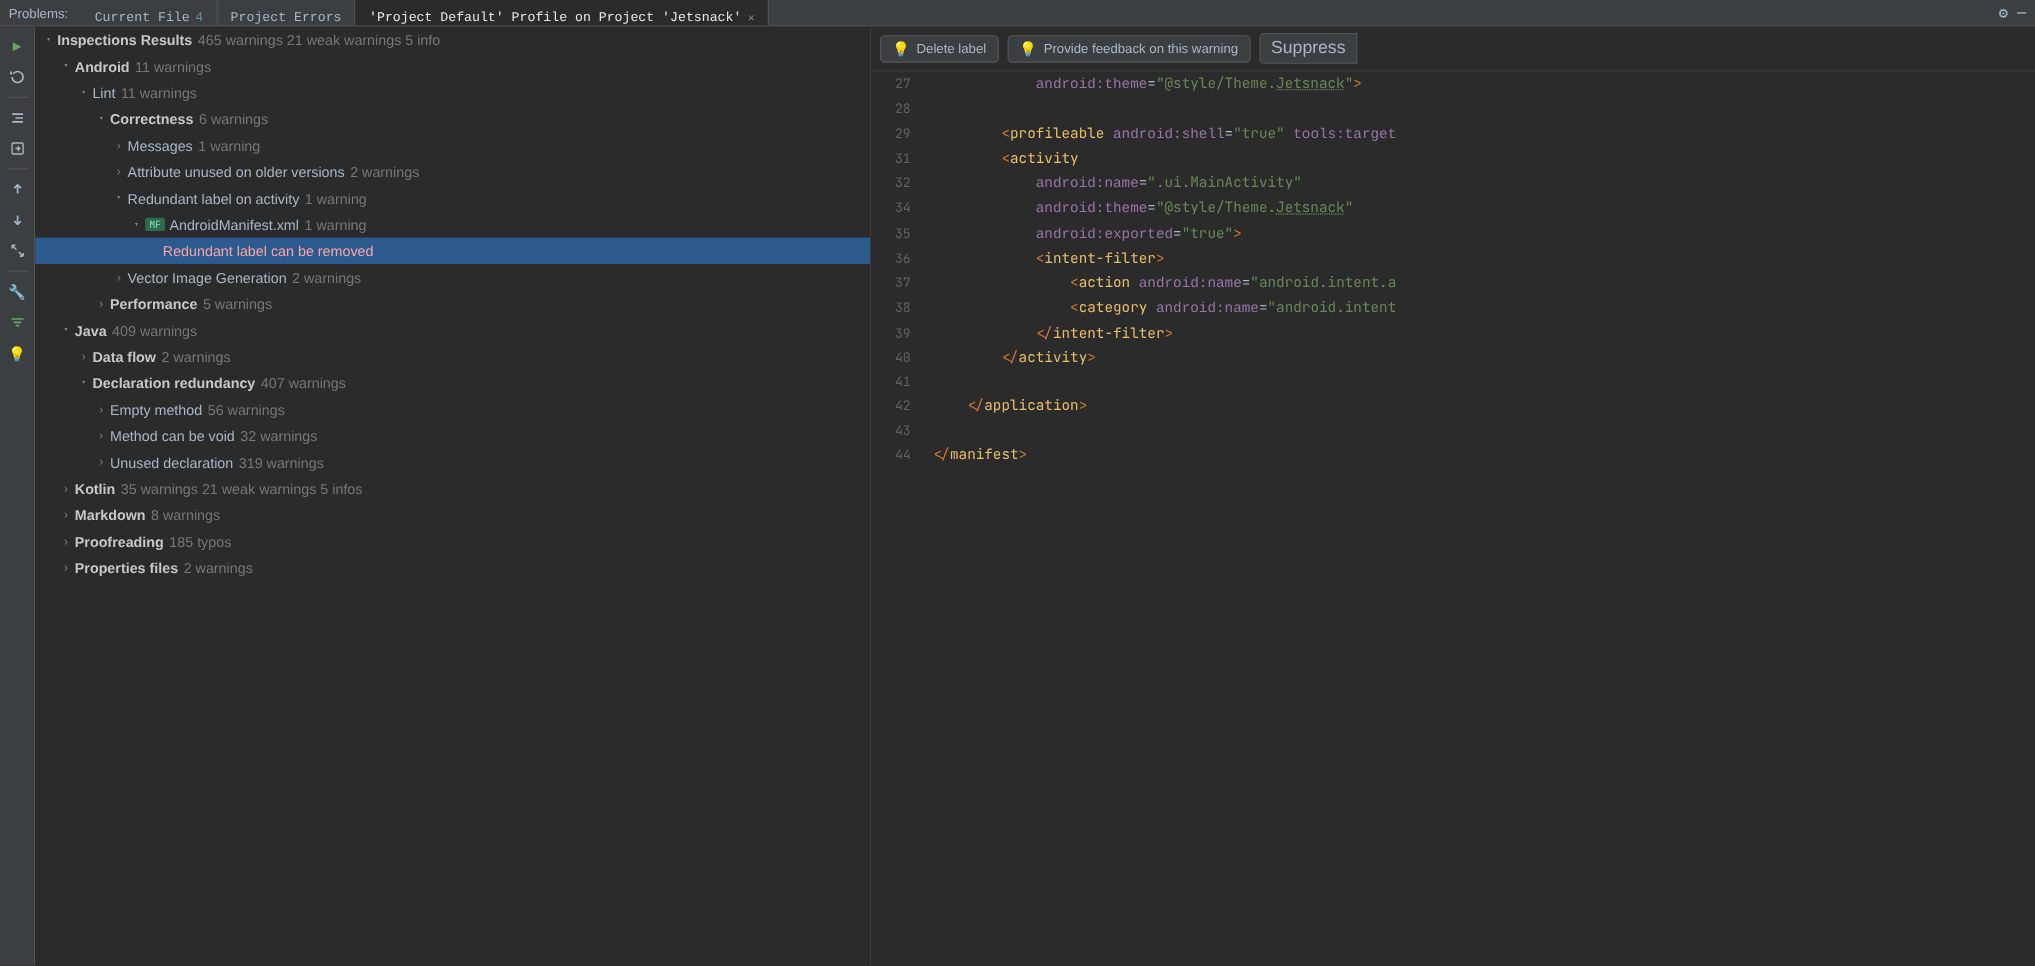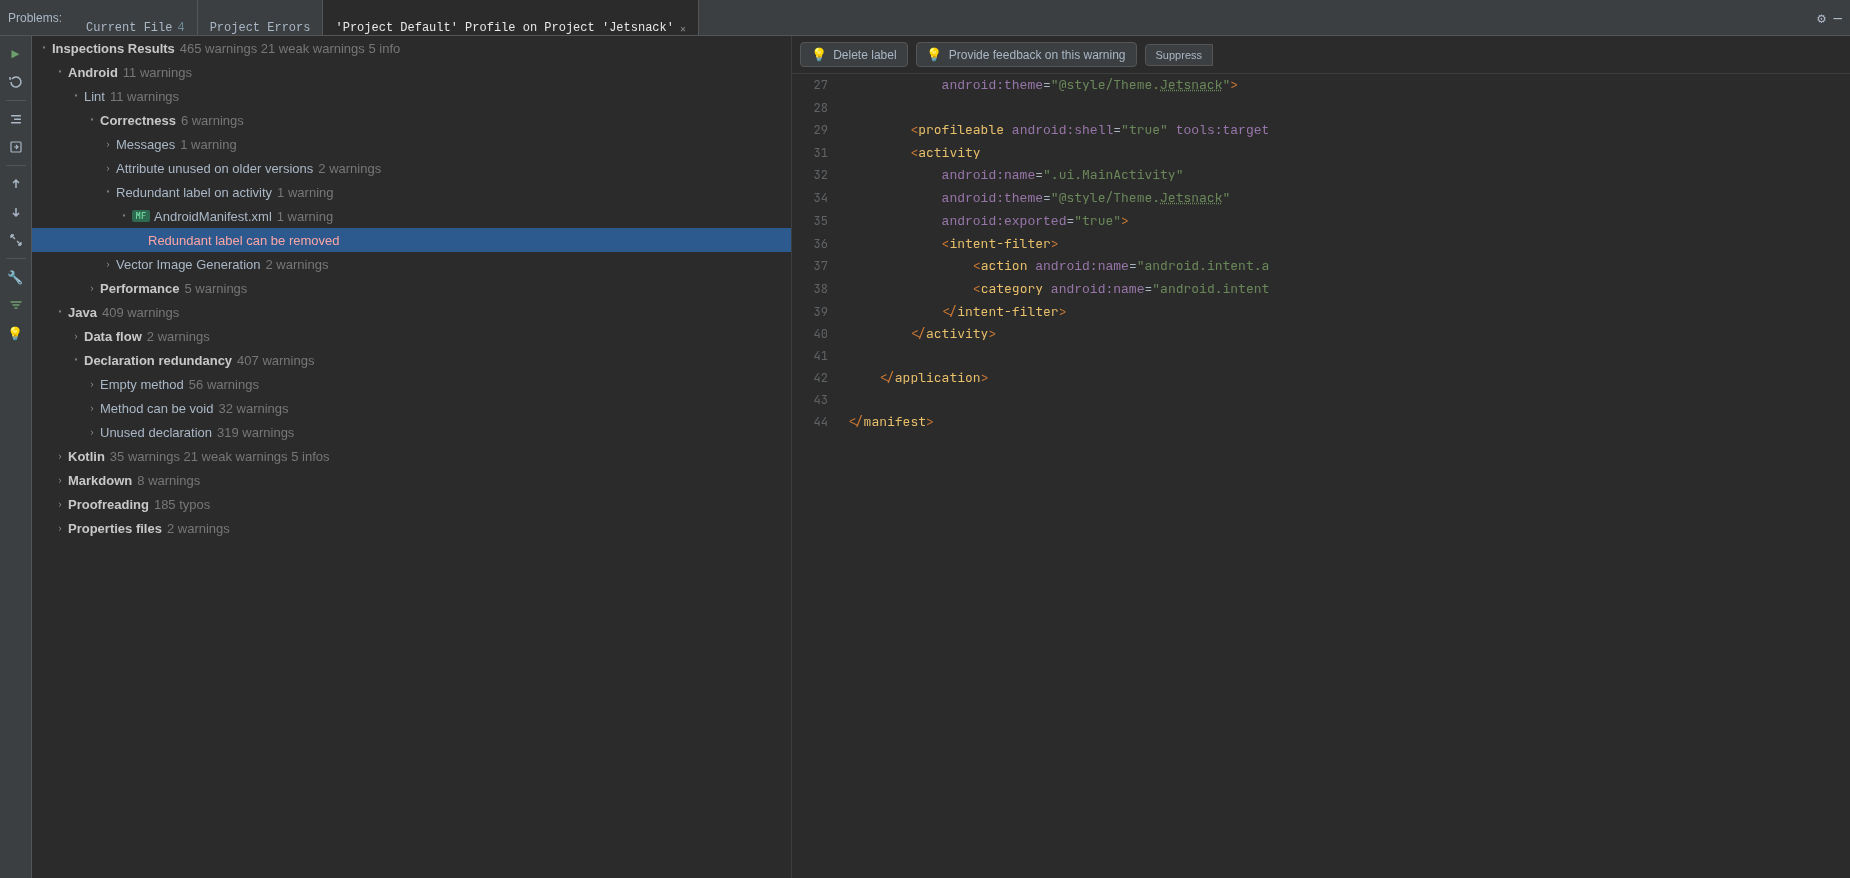--- a/index.html
+++ b/index.html
@@ -14,21 +14,21 @@
       display: flex;
       flex-direction: column;
     }
 
     
     .tab-bar {
       display: flex;
       align-items: center;
       background: #3c3f41;
       border-bottom: 1px solid #555;
-      height: 36px;
+      height: 24px;
       padding: 0 8px;
       flex-shrink: 0;
     }
     .tab-bar-label {
       color: #a9b7c6;
       font-size: 12px;
       margin-right: 12px;
       font-family: 'Segoe UI', sans-serif;
     }
     .tab {
@@ -197,21 +197,21 @@
     .action-btn .bulb-icon { color: #c8a84b; font-size: 13px; }
     .action-btn-suppress {
       display: flex;
       align-items: center;
       padding: 4px 10px;
       background: #3c3f41;
       border: 1px solid #555;
       border-radius: 4px 0 0 4px;
       color: #a9b7c6;
       font-family: 'Segoe UI', sans-serif;
-      font-size: 11px;
+      font-size: 16px;
       cursor: pointer;
       text-align: right;
     }
 
     
     .code-editor {
       flex: 1;
       overflow-y: auto;
       overflow-x: hidden;
       font-family: 'JetBrains Mono', 'Consolas', monospace;

